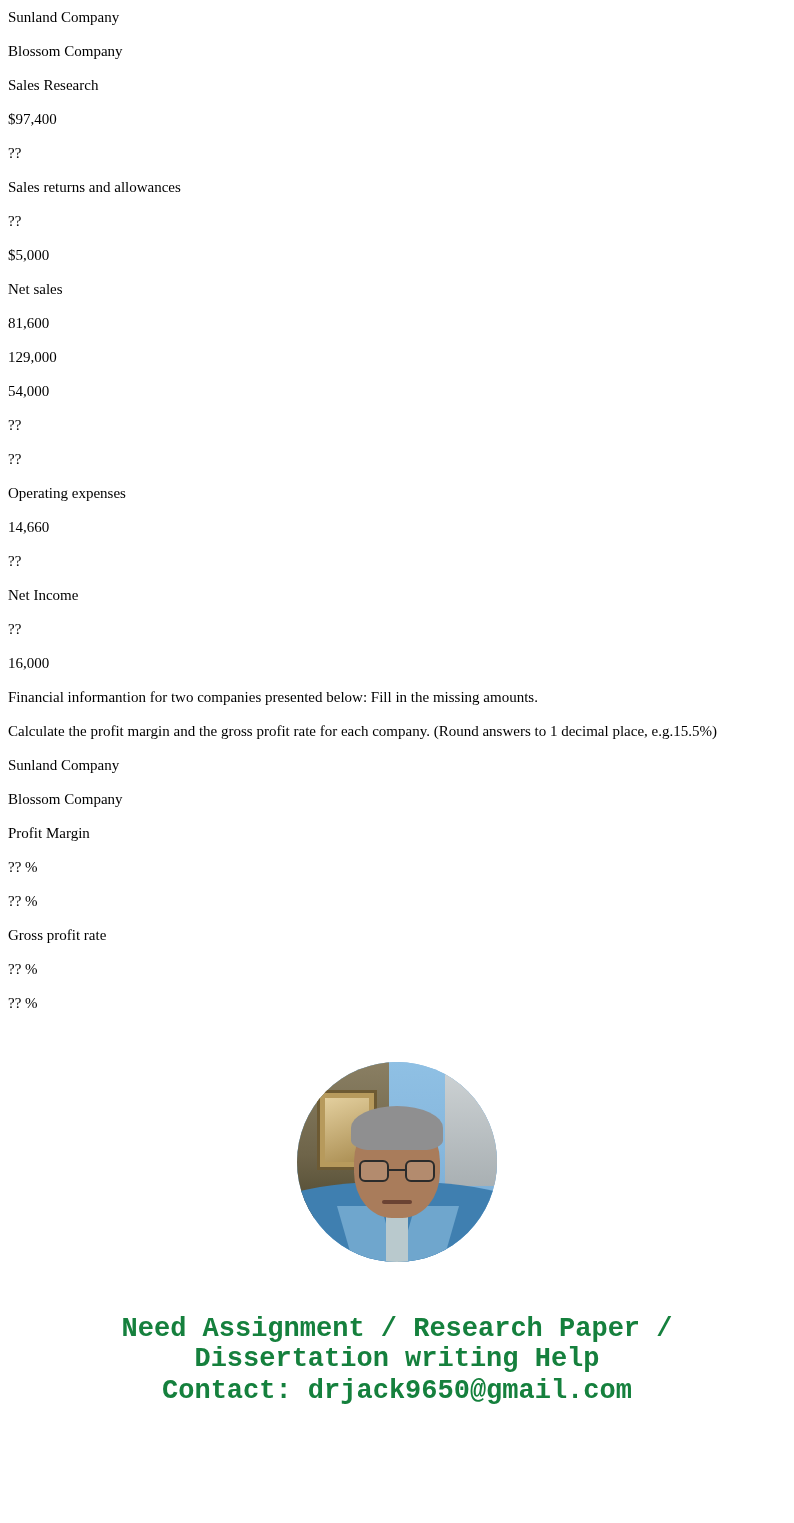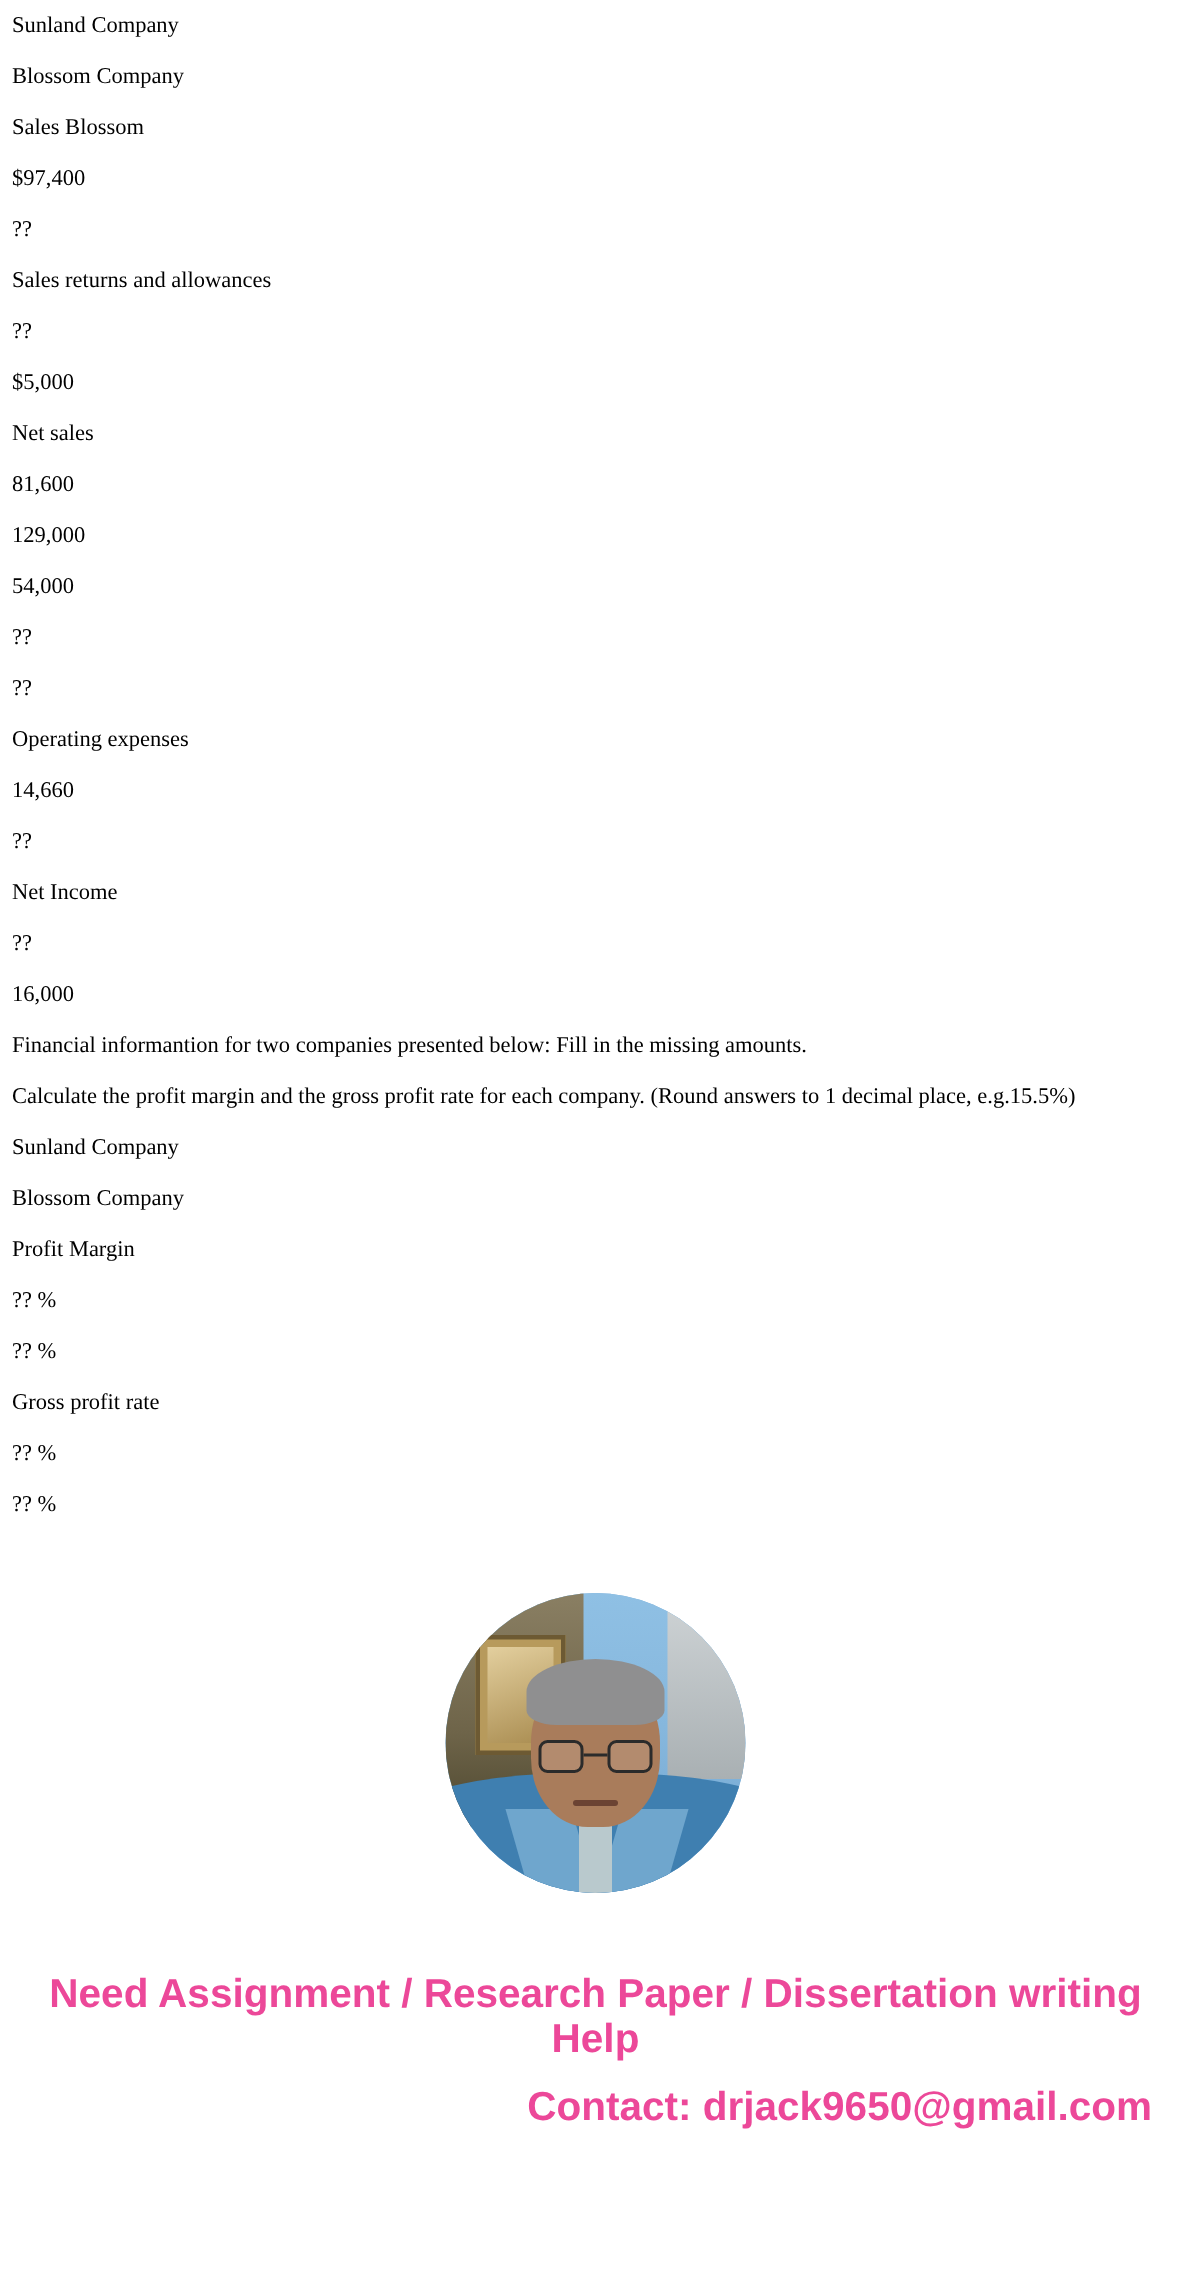--- a/index.html
+++ b/index.html
@@ -168,42 +168,41 @@
     left: 50%;
     margin-left: -15px;
     width: 30px;
     height: 4px;
     background: #6b4333;
     border-radius: 3px;
   }
   .footer {
     margin-top: 52px;
     text-align: center;
-    font-family: Liberation Sans, sans-serif;
+    font-family: Liberation Mono, monospace;
     font-weight: bold;
     font-size: 27px;
     line-height: 30px;
-    color: #ec4899;
+    color: #15803d;
     padding: 0 18px;
   }
   .footer .l2 {
     display: block;
-    margin-top: 15px;
-    text-align: right;
+    margin-top: 2px;
   }
 </style>
 </head>
 <body>
 
 <div class="page">
 
   <div>
     <div class="line">Sunland Company</div>
     <div class="line">Blossom Company</div>
-    <div class="line">Sales Blossom</div>
+    <div class="line">Sales Research</div>
     <div class="line">$97,400</div>
     <div class="line">??</div>
     <div class="line">Sales returns and allowances</div>
     <div class="line">??</div>
     <div class="line">$5,000</div>
     <div class="line">Net sales</div>
     <div class="line">81,600</div>
     <div class="line">129,000</div>
     <div class="line">54,000</div>
     <div class="line">??</div>

